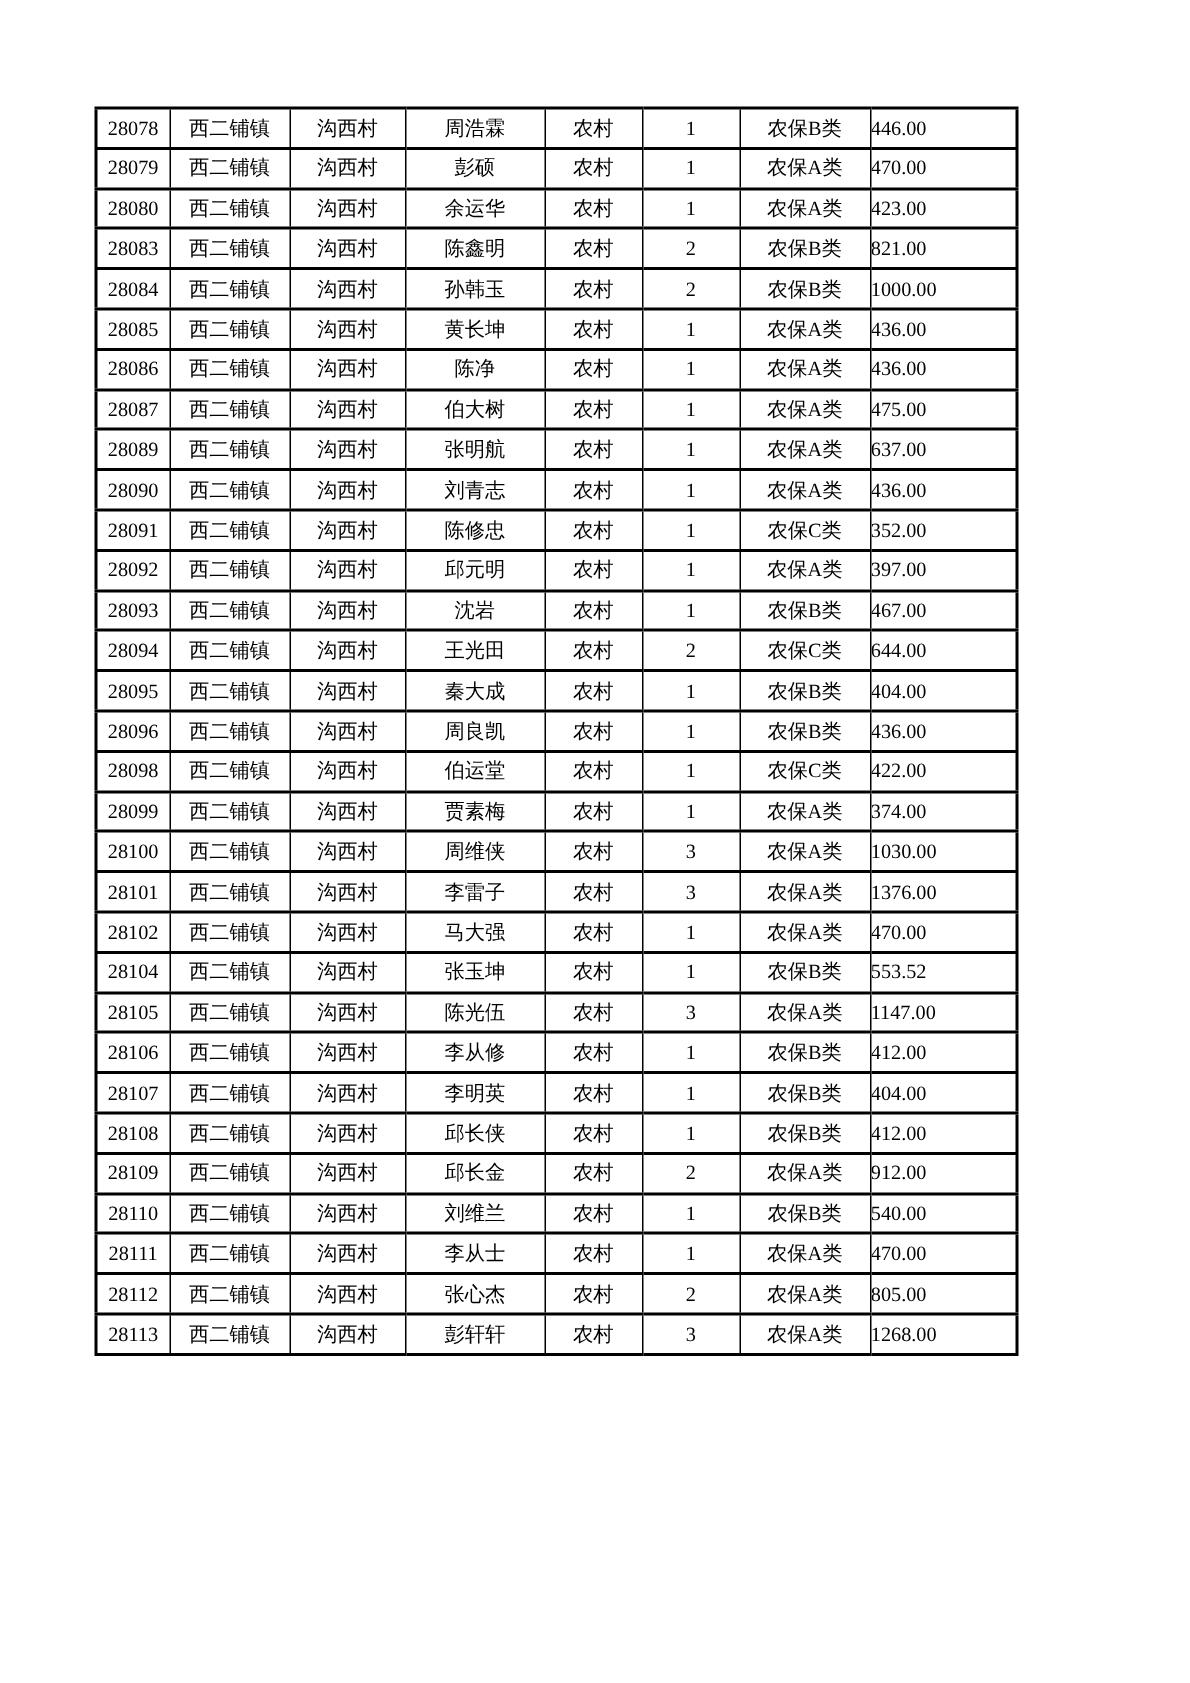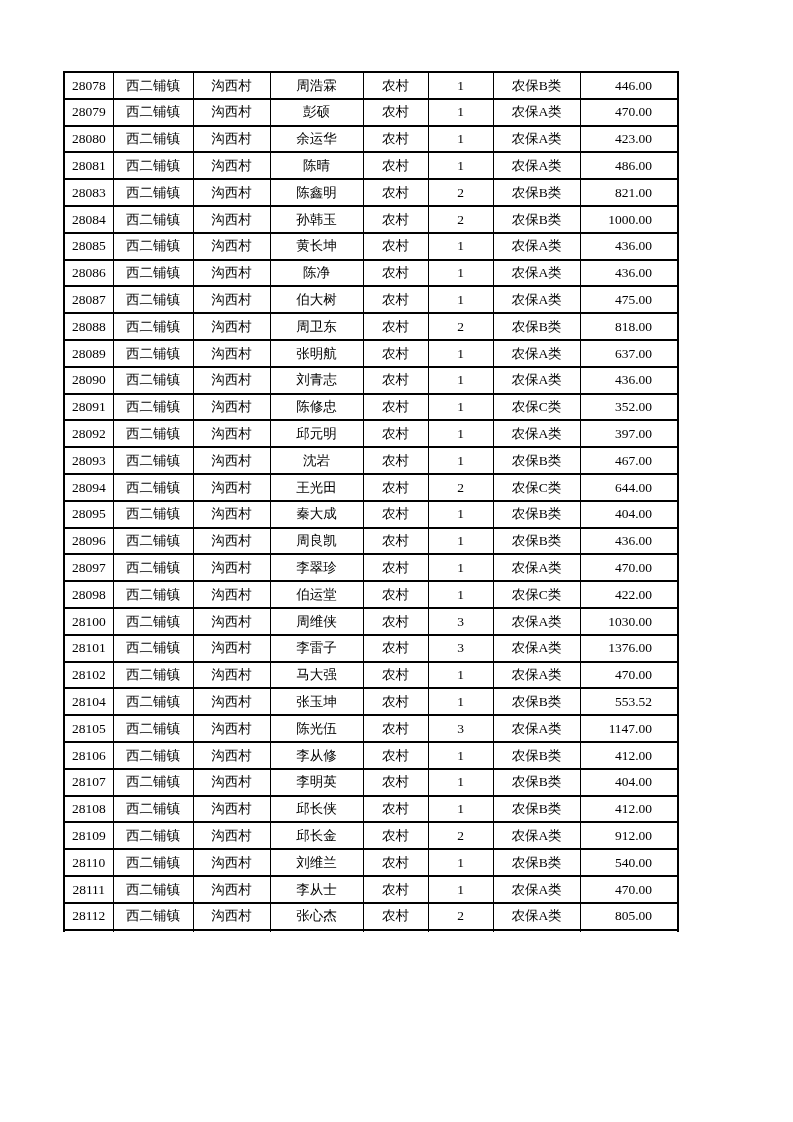--- a/index.html
+++ b/index.html
@@ -34,21 +34,21 @@
     padding: 0;
     font-size: 13.5px;
     line-height: 1;
     text-align: center;
     vertical-align: middle;
     white-space: nowrap;
     overflow: hidden;
     color: #000000;
   }
   table.records td.col-amount {
-    text-align: right;
+    text-align: left;
     padding-right: 25px;
   }
   col.c-seq      { width: 49px; }
   col.c-town     { width: 80px; }
   col.c-village  { width: 77px; }
   col.c-name     { width: 93px; }
   col.c-res      { width: 65px; }
   col.c-count    { width: 65px; }
   col.c-ins      { width: 87px; }
   col.c-amount   { width: 98px; }
@@ -93,30 +93,20 @@
           <td>28080</td>
           <td>西二铺镇</td>
           <td>沟西村</td>
           <td>余运华</td>
           <td>农村</td>
           <td>1</td>
           <td>农保A类</td>
           <td class="col-amount">423.00</td>
         </tr>
         <tr>
-          <td>28081</td>
-          <td>西二铺镇</td>
-          <td>沟西村</td>
-          <td>陈晴</td>
-          <td>农村</td>
-          <td>1</td>
-          <td>农保A类</td>
-          <td class="col-amount">486.00</td>
-        </tr>
-        <tr>
           <td>28083</td>
           <td>西二铺镇</td>
           <td>沟西村</td>
           <td>陈鑫明</td>
           <td>农村</td>
           <td>2</td>
           <td>农保B类</td>
           <td class="col-amount">821.00</td>
         </tr>
         <tr>
@@ -151,30 +141,20 @@
         </tr>
         <tr>
           <td>28087</td>
           <td>西二铺镇</td>
           <td>沟西村</td>
           <td>伯大树</td>
           <td>农村</td>
           <td>1</td>
           <td>农保A类</td>
           <td class="col-amount">475.00</td>
-        </tr>
-        <tr>
-          <td>28088</td>
-          <td>西二铺镇</td>
-          <td>沟西村</td>
-          <td>周卫东</td>
-          <td>农村</td>
-          <td>2</td>
-          <td>农保B类</td>
-          <td class="col-amount">818.00</td>
         </tr>
         <tr>
           <td>28089</td>
           <td>西二铺镇</td>
           <td>沟西村</td>
           <td>张明航</td>
           <td>农村</td>
           <td>1</td>
           <td>农保A类</td>
           <td class="col-amount">637.00</td>
@@ -243,38 +223,38 @@
           <td>28096</td>
           <td>西二铺镇</td>
           <td>沟西村</td>
           <td>周良凯</td>
           <td>农村</td>
           <td>1</td>
           <td>农保B类</td>
           <td class="col-amount">436.00</td>
         </tr>
         <tr>
-          <td>28097</td>
-          <td>西二铺镇</td>
-          <td>沟西村</td>
-          <td>李翠珍</td>
-          <td>农村</td>
-          <td>1</td>
-          <td>农保A类</td>
-          <td class="col-amount">470.00</td>
-        </tr>
-        <tr>
           <td>28098</td>
           <td>西二铺镇</td>
           <td>沟西村</td>
           <td>伯运堂</td>
           <td>农村</td>
           <td>1</td>
           <td>农保C类</td>
           <td class="col-amount">422.00</td>
+        </tr>
+        <tr>
+          <td>28099</td>
+          <td>西二铺镇</td>
+          <td>沟西村</td>
+          <td>贾素梅</td>
+          <td>农村</td>
+          <td>1</td>
+          <td>农保A类</td>
+          <td class="col-amount">374.00</td>
         </tr>
         <tr>
           <td>28100</td>
           <td>西二铺镇</td>
           <td>沟西村</td>
           <td>周维侠</td>
           <td>农村</td>
           <td>3</td>
           <td>农保A类</td>
           <td class="col-amount">1030.00</td>

